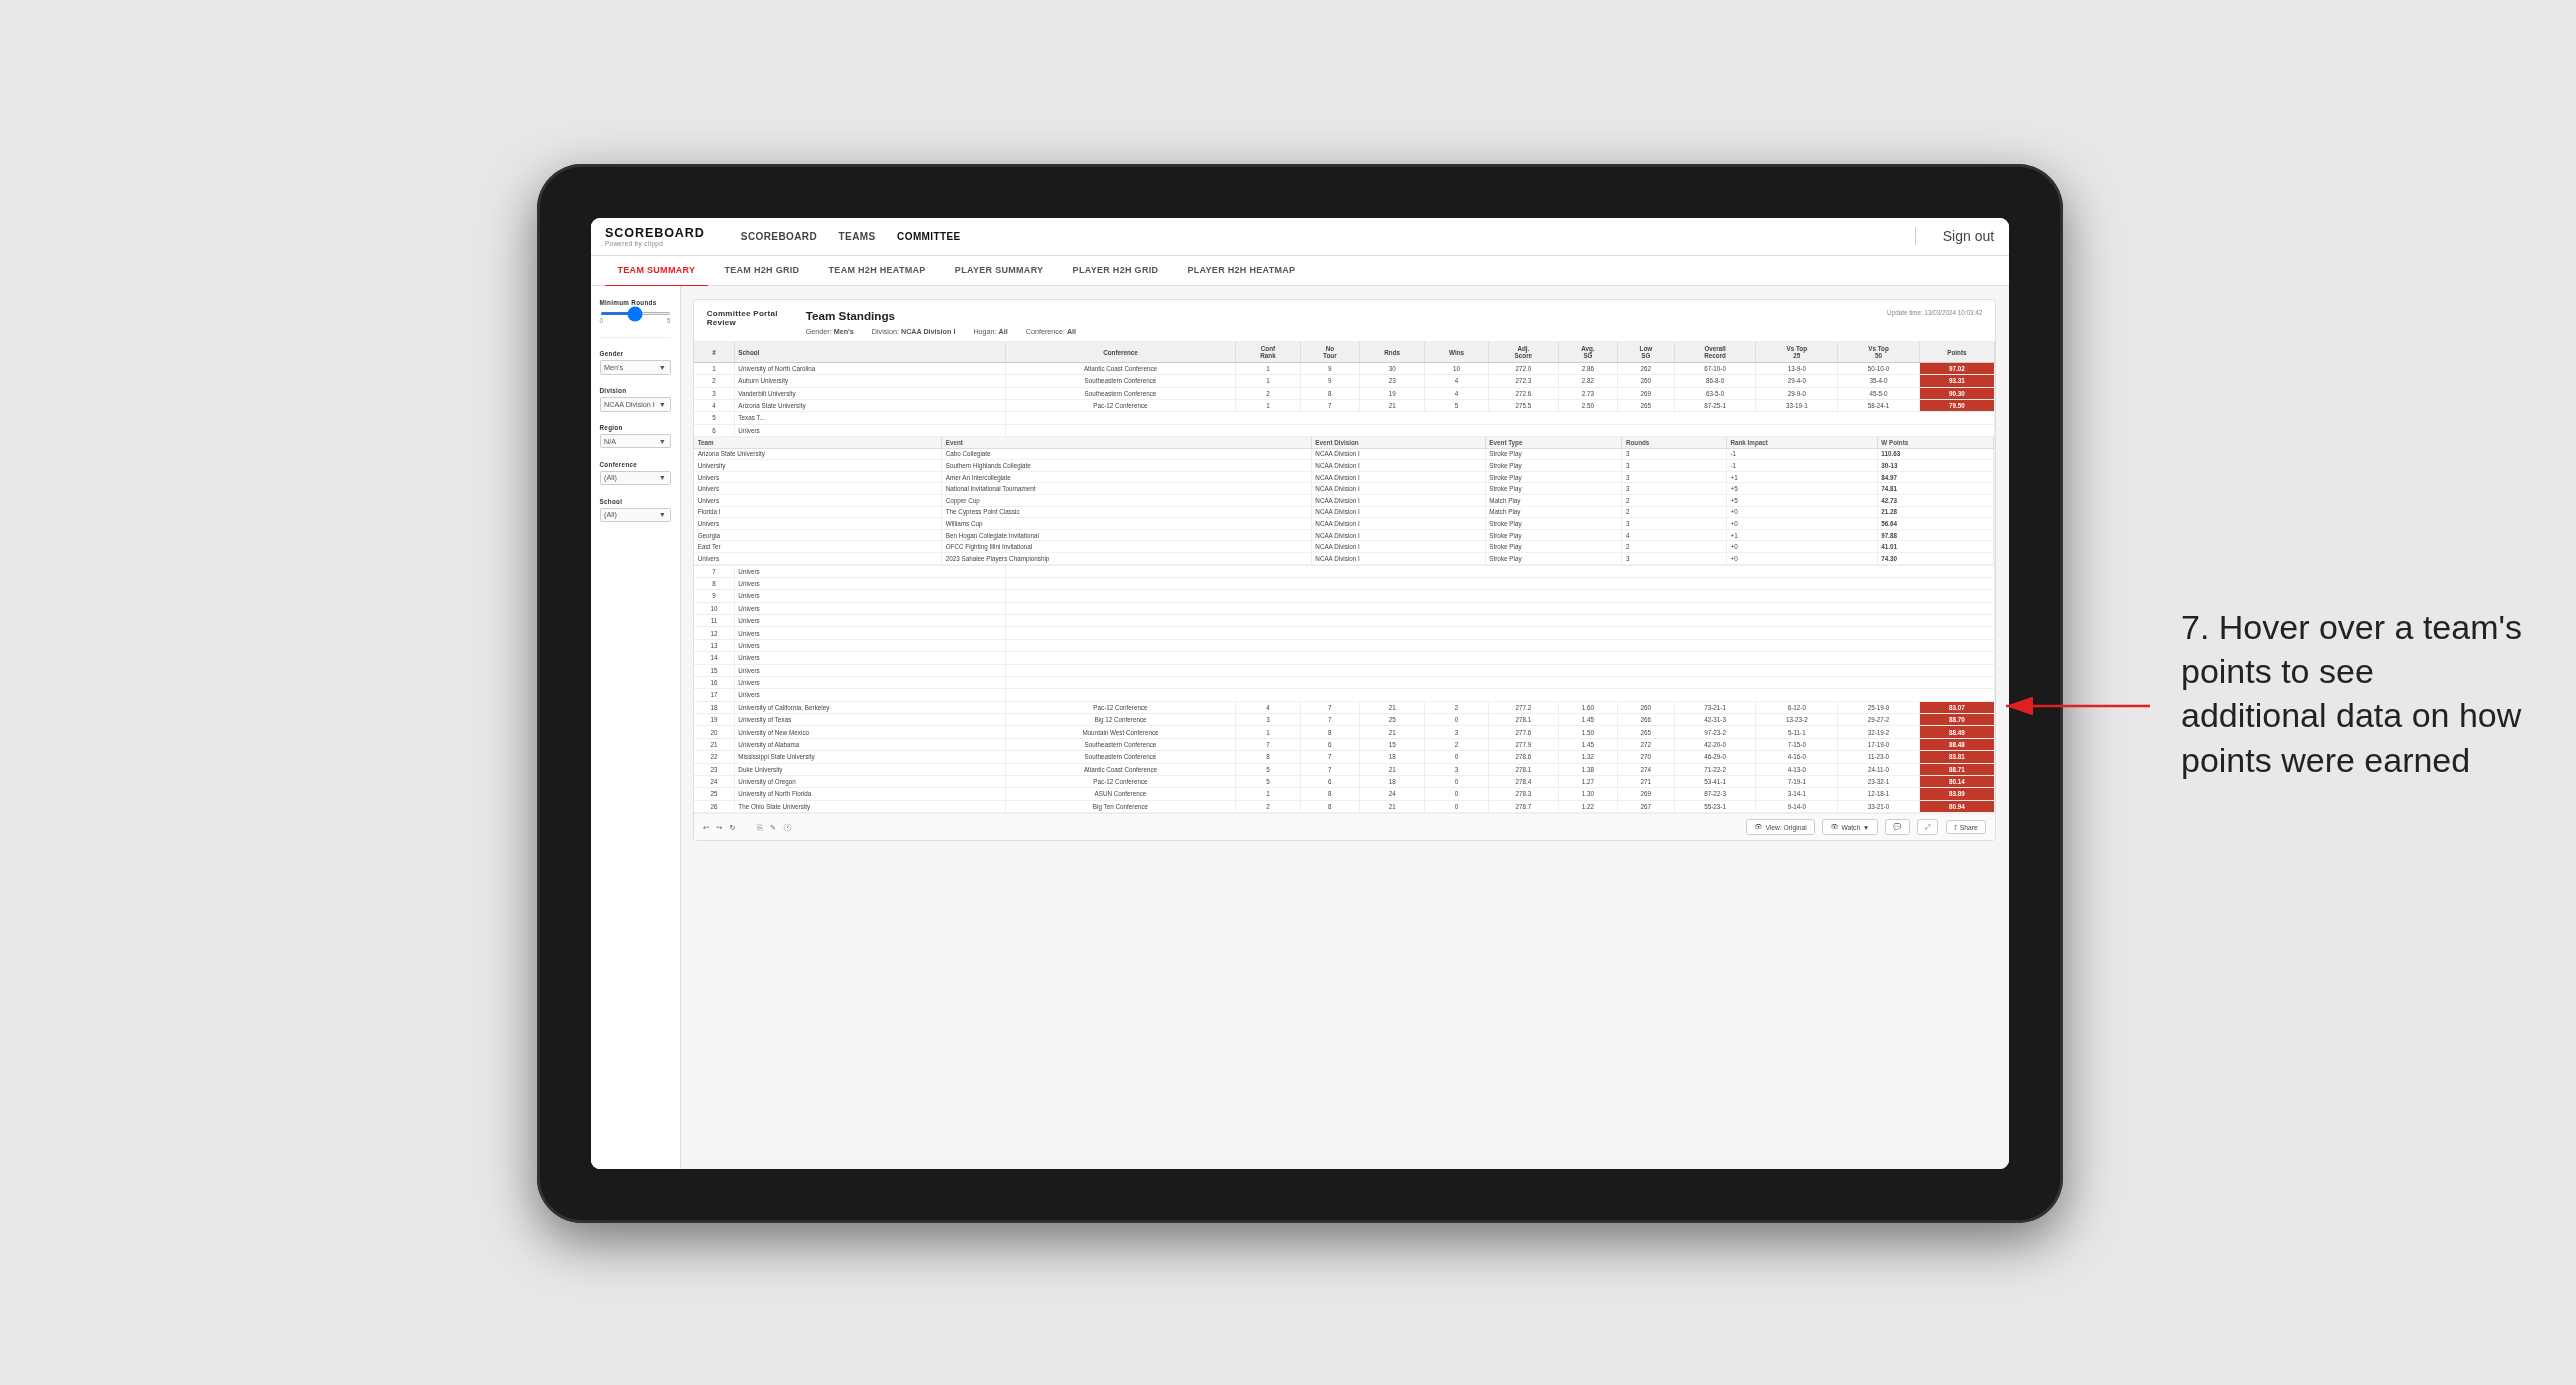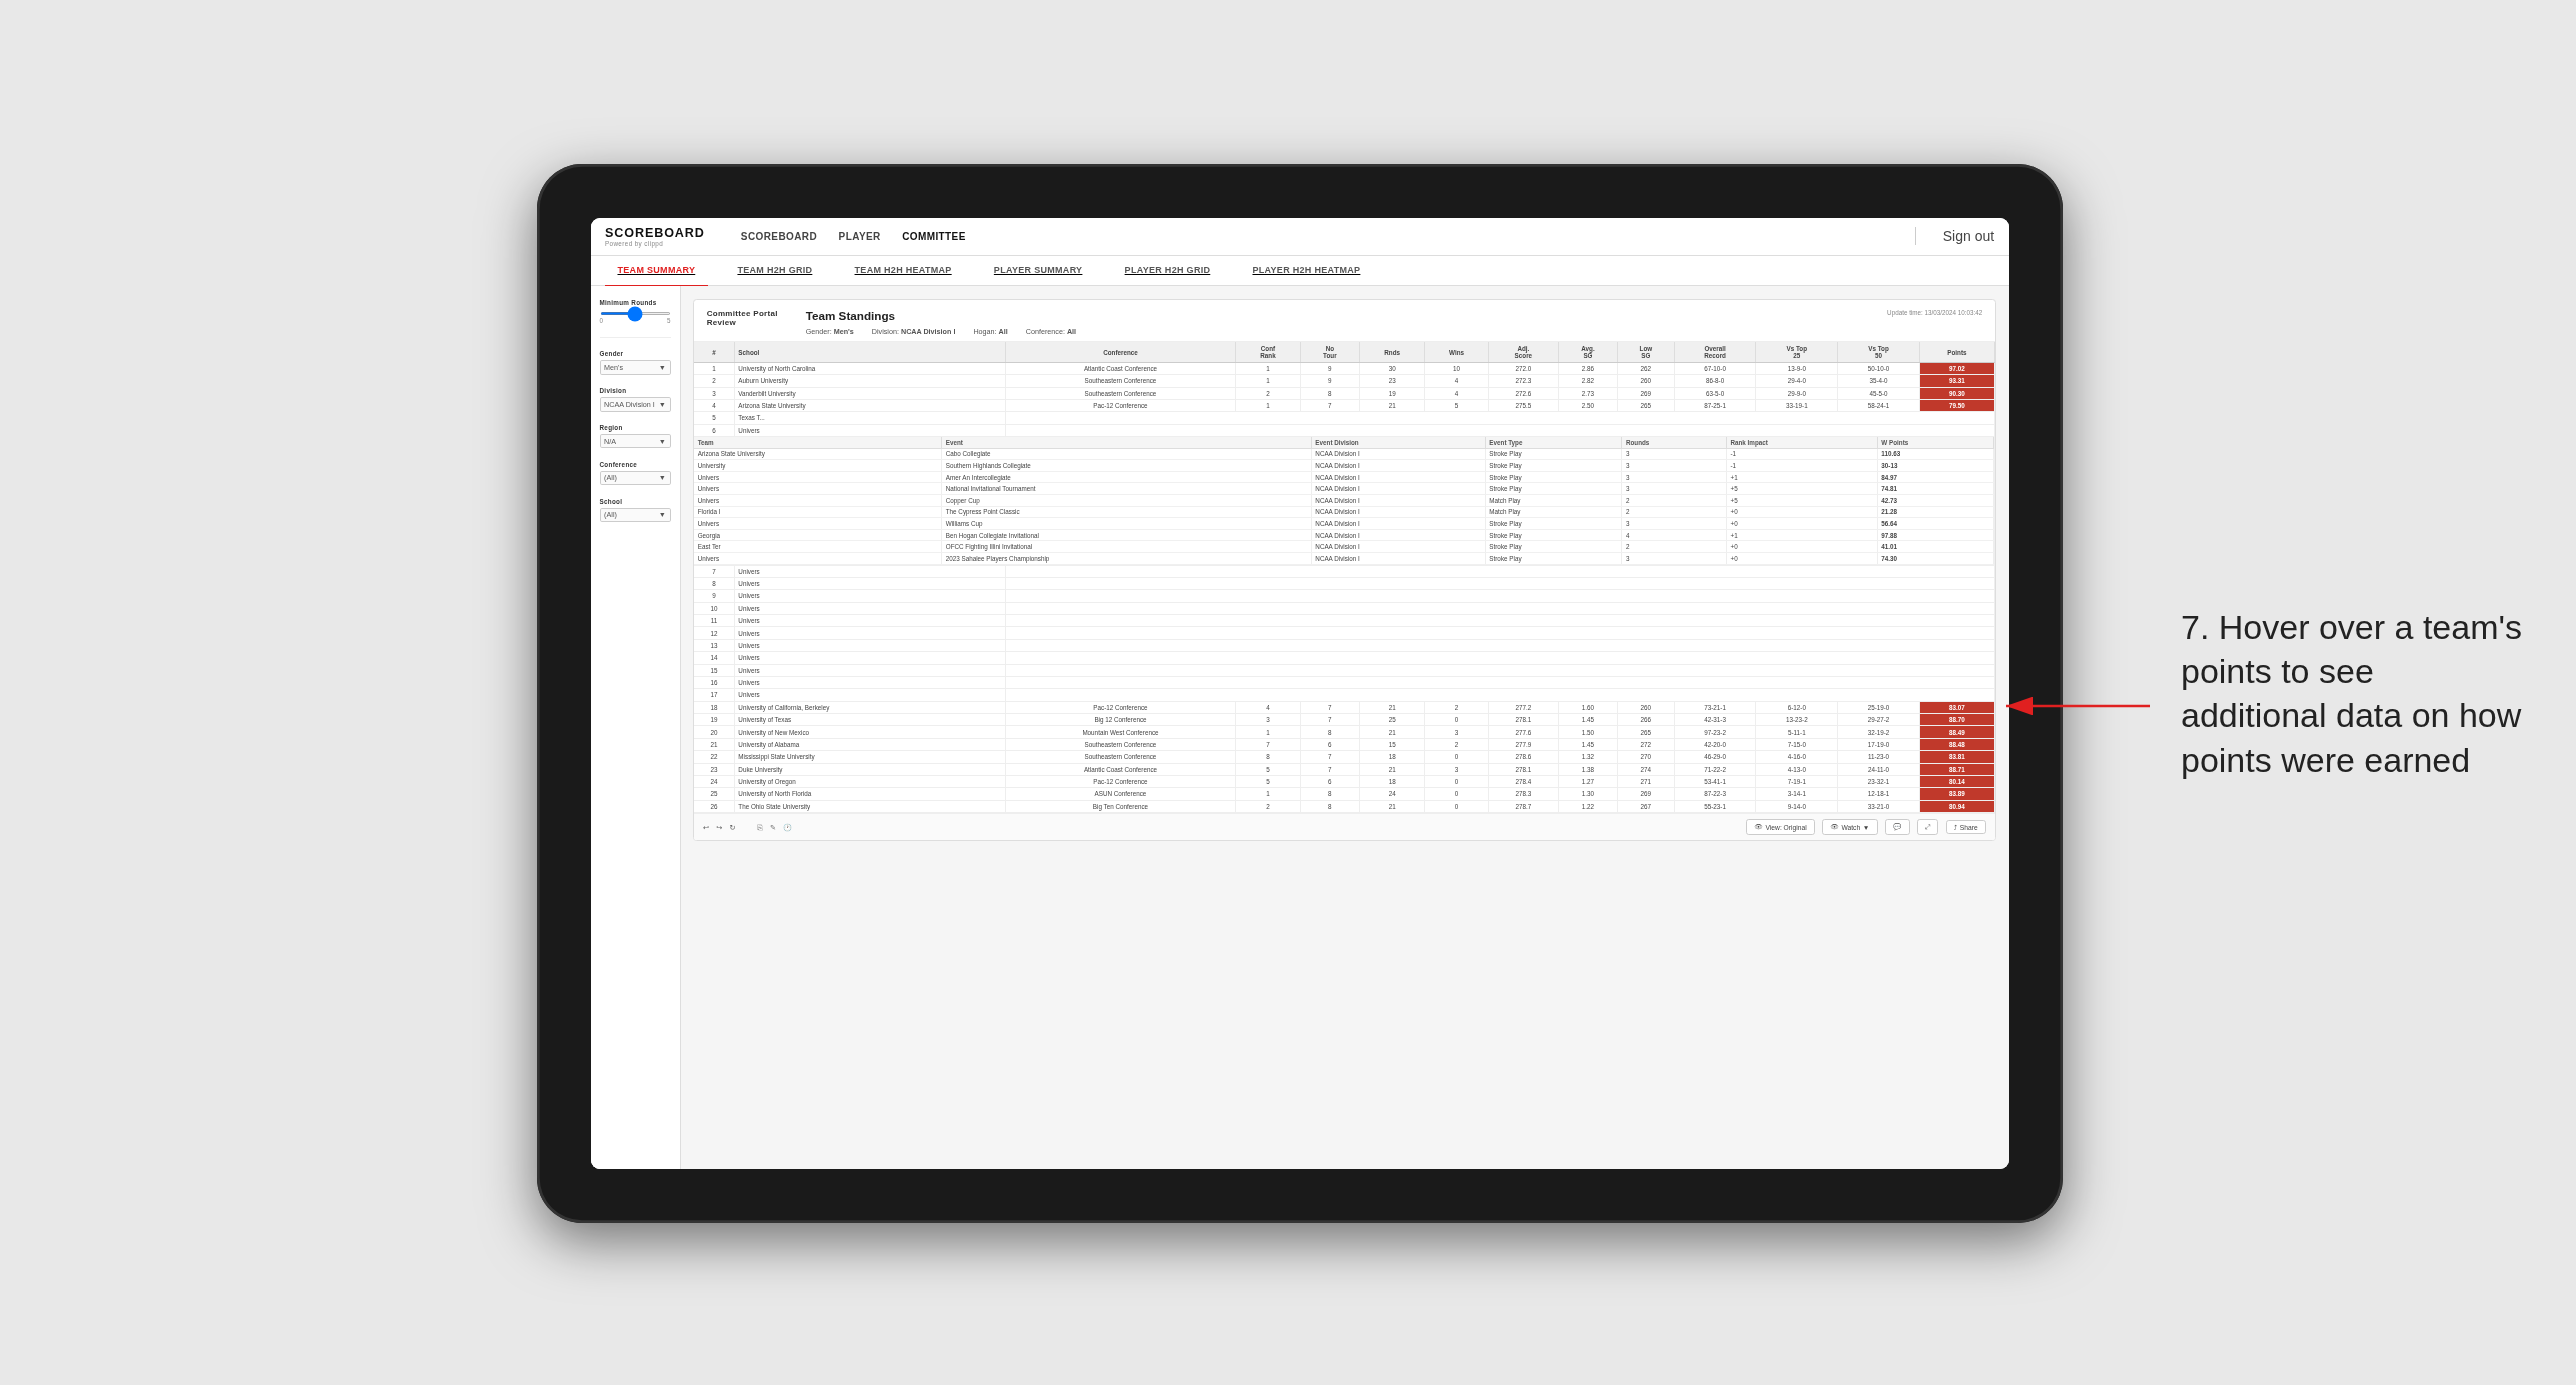--- a/index.html
+++ b/index.html
@@ -100,22 +100,21 @@
     }
 
     
     .sub-nav {
       display: flex;
       align-items: center;
       height: 30.5px;
       background: #fff;
       border-bottom: 0.9px solid #ddd;
       padding: 0 14.4px;
-      gap: 17px;
-      text-decoration: underline;
+      gap: 4px;
     }
 
     .sub-tab {
       font-size: 9px;
       font-weight: 600;
       color: #555;
       padding: 0 12.6px;
       height: 30.5px;
       display: flex;
       align-items: center;
@@ -365,21 +364,21 @@
 <div class="tablet-outer">
   <div class="tablet-screen">
 
     <div class="top-nav">
       <div class="logo-area">
         <span class="logo-text">SCOREBOARD</span>
         <span class="logo-sub">Powered by clippd</span>
       </div>
       <div class="nav-items">
         <span class="nav-item">SCOREBOARD</span>
-        <span class="nav-item">PLAYER</span>
+        <span class="nav-item">TEAMS</span>
         <span class="nav-item active">COMMITTEE</span>
       </div>
       <div class="nav-divider"></div>
       <span class="sign-out">Sign out</span>
     </div>
 
     <div class="sub-nav">
       <div class="sub-tab active">TEAM SUMMARY</div>
       <div class="sub-tab">TEAM H2H GRID</div>
       <div class="sub-tab">TEAM H2H HEATMAP</div>

